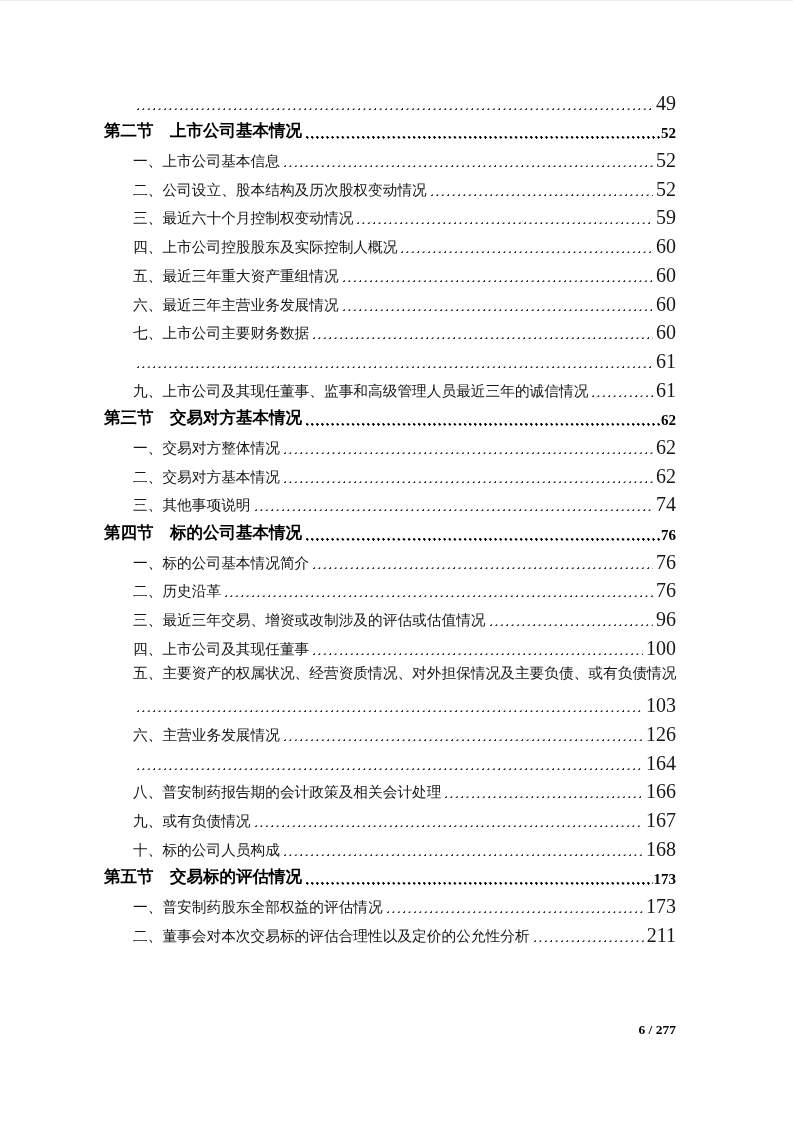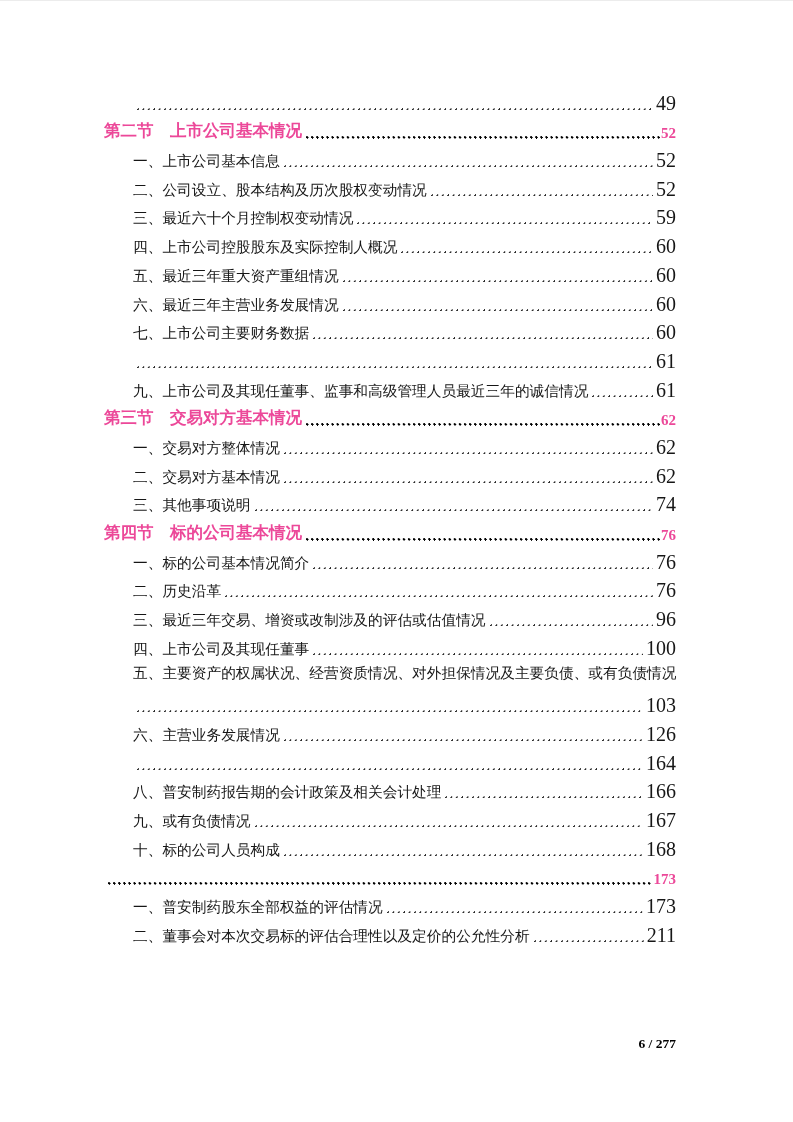--- a/index.html
+++ b/index.html
@@ -23,21 +23,21 @@
     height:28.7px;
     overflow:hidden;
   }
   .row.item{
     padding-left:29px;
     font-size:14.7px;
   }
   .row.section{
     font-size:16.5px;
     font-weight:bold;
-    color:#ec4899;
+    color:#000000;
     align-items:flex-end;
   }
   .label{white-space:nowrap;}
   .leader{
     flex:1;
     height:3px;
     margin:0 3px 3px 4px;
     background-image:radial-gradient(circle at 1.1px 1.4px, #2b2b2b 0.95px, rgba(0,0,0,0) 1.1px);
     background-size:5.4px 3px;
     background-repeat:repeat-x;
@@ -73,21 +73,20 @@
     text-justify:inter-character;
     overflow:hidden;
   }
   .footer{
     position:absolute;
     top:1021px;
     right:117px;
     font-size:13.5px;
     font-weight:bold;
     color:#000;
-    margin-top:14px;
   }
 </style>
 </head>
 <body>
 
 <div class="page">
   <main>
       <div class="row item">
         <span class="leader"></span>
         <span class="page-num">49</span>
@@ -211,20 +210,21 @@
         <span class="label">九、或有负债情况</span>
         <span class="leader"></span>
         <span class="page-num">167</span>
       </div>
       <div class="row item">
         <span class="label">十、标的公司人员构成</span>
         <span class="leader"></span>
         <span class="page-num">168</span>
       </div>
       <div class="row section">
+        <span class="label">第五节　交易标的评估情况</span>
         <span class="leader"></span>
         <span class="page-num">173</span>
       </div>
       <div class="row item">
         <span class="label">一、普安制药股东全部权益的评估情况</span>
         <span class="leader"></span>
         <span class="page-num">173</span>
       </div>
       <div class="row item">
         <span class="label">二、董事会对本次交易标的评估合理性以及定价的公允性分析</span>

